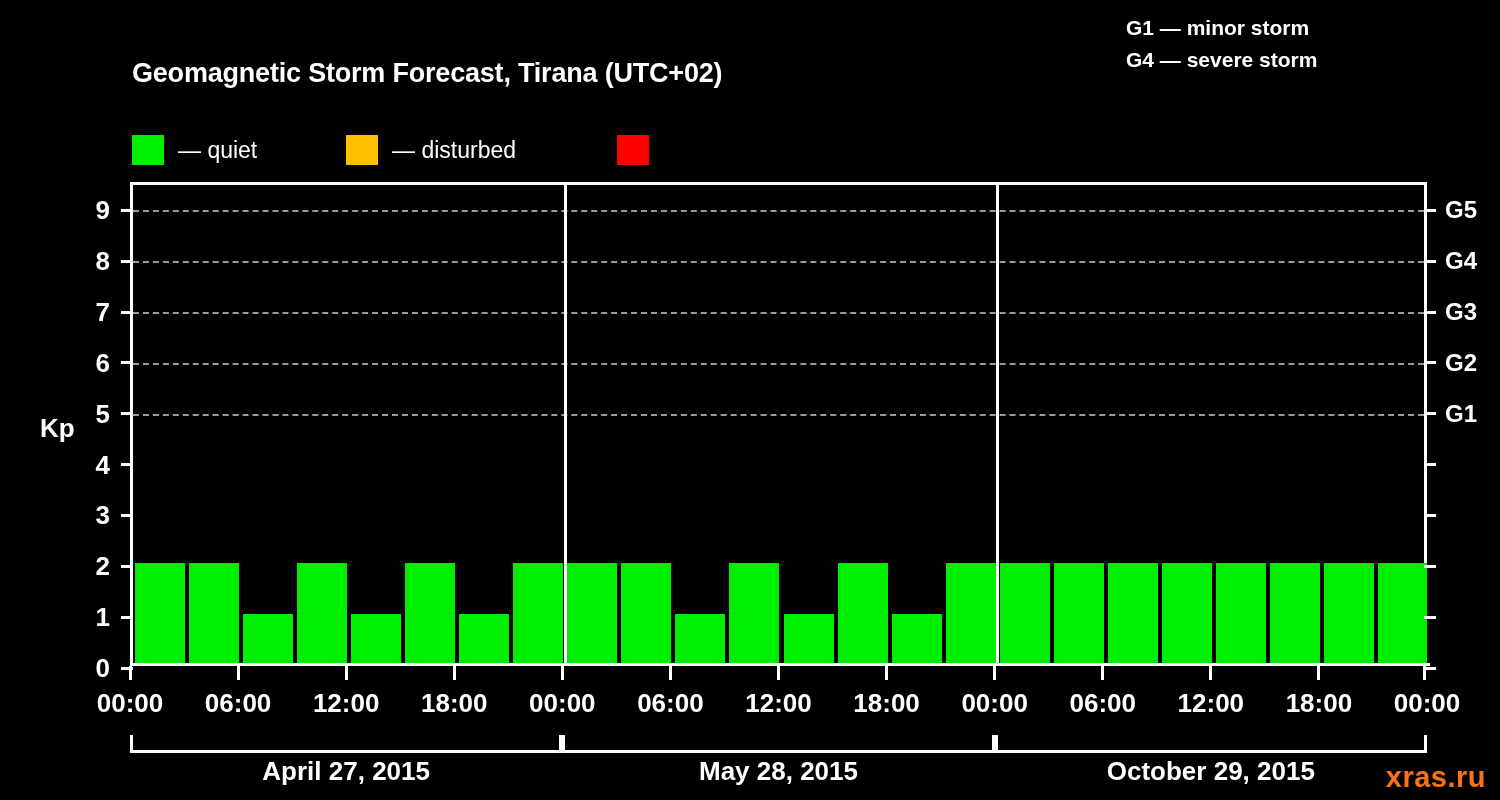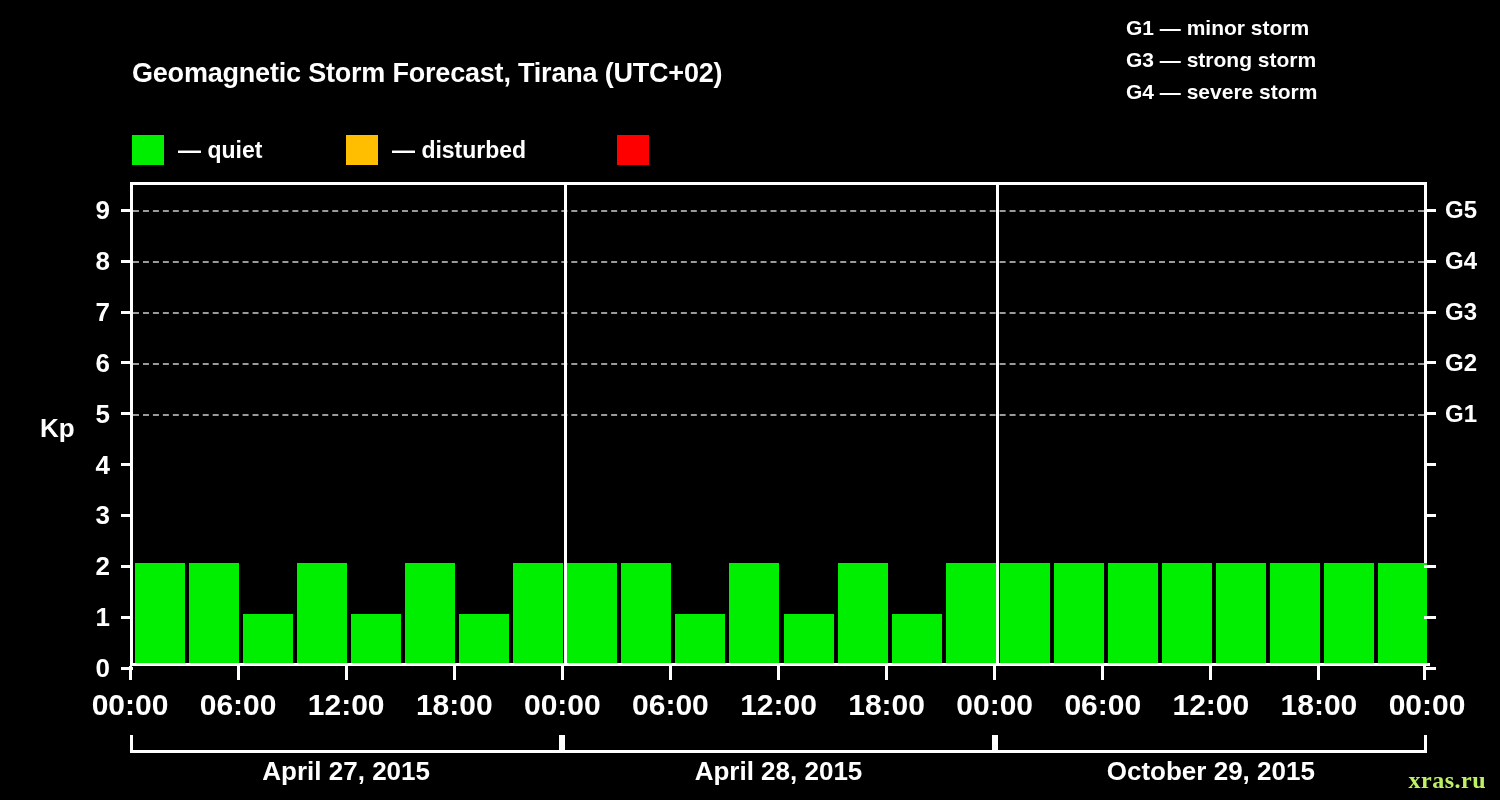--- a/index.html
+++ b/index.html
@@ -18,21 +18,21 @@
   .subtitle{
     position:absolute;left:132px;top:85px;
     font-size:24px;font-weight:bold;white-space:nowrap;
   }
   .legend{position:absolute;left:132px;top:134px;height:32px;}
   .legend-item{position:absolute;display:flex;align-items:center;height:32px;white-space:nowrap;}
   .legend-item.i0{left:0px;}
   .legend-item.i1{left:214px;}
   .legend-item.i2{left:485px;}
   .swatch{width:32px;height:30px;display:inline-block;}
-  .legend-label{font-size:23px;font-weight:bold;margin-left:14px;}
+  .legend-label{font-size:23px;font-weight:normal;margin-left:14px;}
 
   .gscale{position:absolute;left:1078px;top:12px;}
   .gscale-row{font-size:21px;font-weight:bold;line-height:1.52;white-space:nowrap;margin-left:48px;}
 
   
   .plot{
     position:absolute;left:130px;top:182px;
     width:1297px;height:483px;
     border-left:3px solid #fff;border-right:3px solid #fff;border-top:3px solid #fff;
     box-sizing:border-box;
@@ -63,33 +63,33 @@
   }
   .axis-title{
     position:absolute;left:40px;top:413px;
     font-size:26px;font-weight:bold;
   }
 
   
   .xtick{position:absolute;top:666px;width:3px;height:14px;background:#fff;}
   .xlabel{
     position:absolute;top:688px;transform:translateX(-50%);
-    font-size:30px;font-weight:bold;white-space:nowrap;
+    font-size:26px;font-weight:bold;white-space:nowrap;
   }
 
   
   .daybar{position:absolute;top:735px;height:18px;box-sizing:border-box;
           border-left:3px solid #fff;border-right:3px solid #fff;border-bottom:3px solid #fff;}
   .dayname{
     position:absolute;top:756px;transform:translateX(-50%);
     font-size:26px;font-weight:bold;white-space:nowrap;
   }
   .watermark{
     position:absolute;right:14px;bottom:6px;
-    font-size:24px;font-weight:bold;color:#bef264;letter-spacing:0.5px;font-family:Liberation Serif, serif;
+    font-size:29px;font-weight:bold;color:#f97316;letter-spacing:0.5px;
   }
 </style>
 </head>
 <body>
 
 <div class="root">
 
   <div class="title">Geomagnetic Storm Forecast, Tirana (UTC+02)</div>
 
   <div class="legend" id="legend">
@@ -101,21 +101,20 @@
         <span class="swatch" style="background: rgb(255, 191, 0);"></span>
         <span class="legend-label">— disturbed</span>
       </div>
       <div class="legend-item i2">
         <span class="swatch" style="background: rgb(255, 0, 0);"></span>
       </div>
     </div>
 
   <div class="gscale" id="gscale">
       <div class="gscale-row">G1 — minor storm</div>
-      <div class="gscale-row">G3 — strong storm</div>
       <div class="gscale-row">G4 — severe storm</div>
     </div>
 
   <div class="plot" id="plot">
     <div class="bars" id="bars">
         <div class="bar" title="Apr 27 00-03 — Kp 2" style="left: 2px; width: 50.0417px; height: 101.684px; background: rgb(0, 238, 0);"></div>
         <div class="bar" title="Apr 27 03-06 — Kp 2" style="left: 56.0417px; width: 50.0417px; height: 101.684px; background: rgb(0, 238, 0);"></div>
         <div class="bar" title="Apr 27 06-09 — Kp 1" style="left: 110.083px; width: 50.0417px; height: 50.8421px; background: rgb(0, 238, 0);"></div>
         <div class="bar" title="Apr 27 09-12 — Kp 2" style="left: 164.125px; width: 50.0417px; height: 101.684px; background: rgb(0, 238, 0);"></div>
         <div class="bar" title="Apr 27 12-15 — Kp 1" style="left: 218.167px; width: 50.0417px; height: 50.8421px; background: rgb(0, 238, 0);"></div>
@@ -207,21 +206,21 @@
       <div class="xlabel" style="left: 1102.75px;">06:00</div>
       <div class="xtick" style="left: 1209.33px;"></div>
       <div class="xlabel" style="left: 1210.83px;">12:00</div>
       <div class="xtick" style="left: 1317.42px;"></div>
       <div class="xlabel" style="left: 1318.92px;">18:00</div>
       <div class="xtick" style="left: 1422.5px;"></div>
       <div class="xlabel" style="left: 1427px;">00:00</div>
       <div class="daybar" style="left: 130px; width: 432.333px;"></div>
       <div class="dayname" style="left: 346.167px;">April 27, 2015</div>
       <div class="daybar" style="left: 562.333px; width: 432.333px;"></div>
-      <div class="dayname" style="left: 778.5px;">April 28, 2015</div>
+      <div class="dayname" style="left: 778.5px;">May 28, 2015</div>
       <div class="daybar" style="left: 994.667px; width: 432.333px;"></div>
       <div class="dayname" style="left: 1210.83px;">October 29, 2015</div>
     </div>
 
   <div class="axis-title">Kp</div>
 
   <div class="watermark">xras.ru</div>
 </div>
 
 </body></html>

